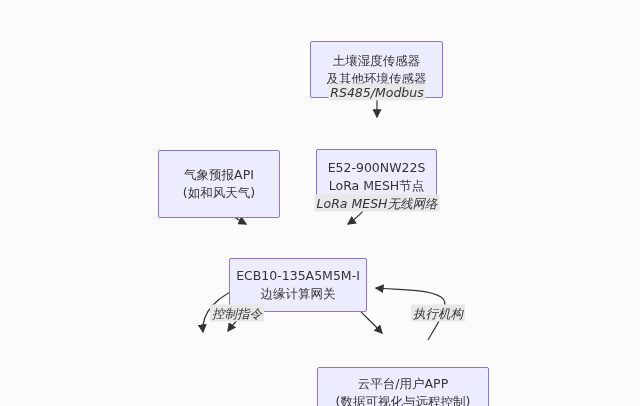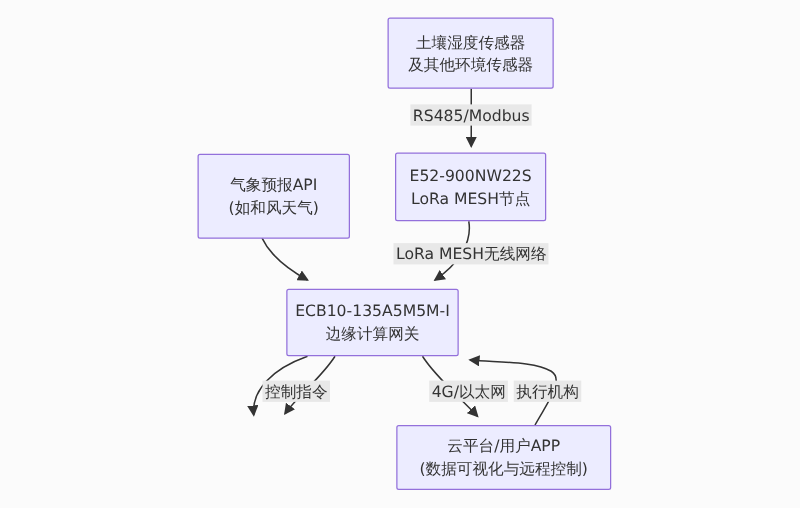--- a/index.html
+++ b/index.html
@@ -38,31 +38,33 @@
     border: 1px solid var(--node-border, #9370DB);
     border-radius: 2px;
     color: var(--text, #333333);
     display: flex;
     flex-direction: column;
     align-items: center;
     justify-content: center;
     text-align: center;
     font-size: 12.5px;
     line-height: 18px;
+    margin-top: 27px;
   }
   .edge-label {
     position: absolute;
     z-index: 3;
     transform: translate(-50%, -50%);
     background: var(--edge-label-bg, #e8e8e8);
     color: var(--text, #333333);
     font-size: 12.5px;
     line-height: 15px;
     padding: 1px 2px;
     white-space: nowrap;
+    font-style: italic;
   }
 </style>
 </head>
 <body>
 
 <div id="canvas">
 
   <svg id="edge-layer" width="640" height="406" viewBox="0 0 640 406">
     <defs>
       <marker id="arrow" viewBox="0 0 10 10" refX="8.5" refY="5" markerWidth="7.5" markerHeight="7.5" orient="auto-start-reverse">
@@ -103,17 +105,16 @@
     <span>云平台/用户APP</span>
     <span>(数据可视化与远程控制)</span>
   </div>
 
   <div class="edge-label" style="left:377px; top:92px">RS485/Modbus</div>
 
   <div class="edge-label" style="left:377px; top:203px">LoRa MESH无线网络</div>
 
   <div class="edge-label" style="left:237px; top:313px">控制指令</div>
 
-  <div class="edge-label" style="left:375px; top:313px">4G/以太网</div>
 
   <div class="edge-label" style="left:438px; top:313px">执行机构</div>
 
 </div>
 
 </body></html>

